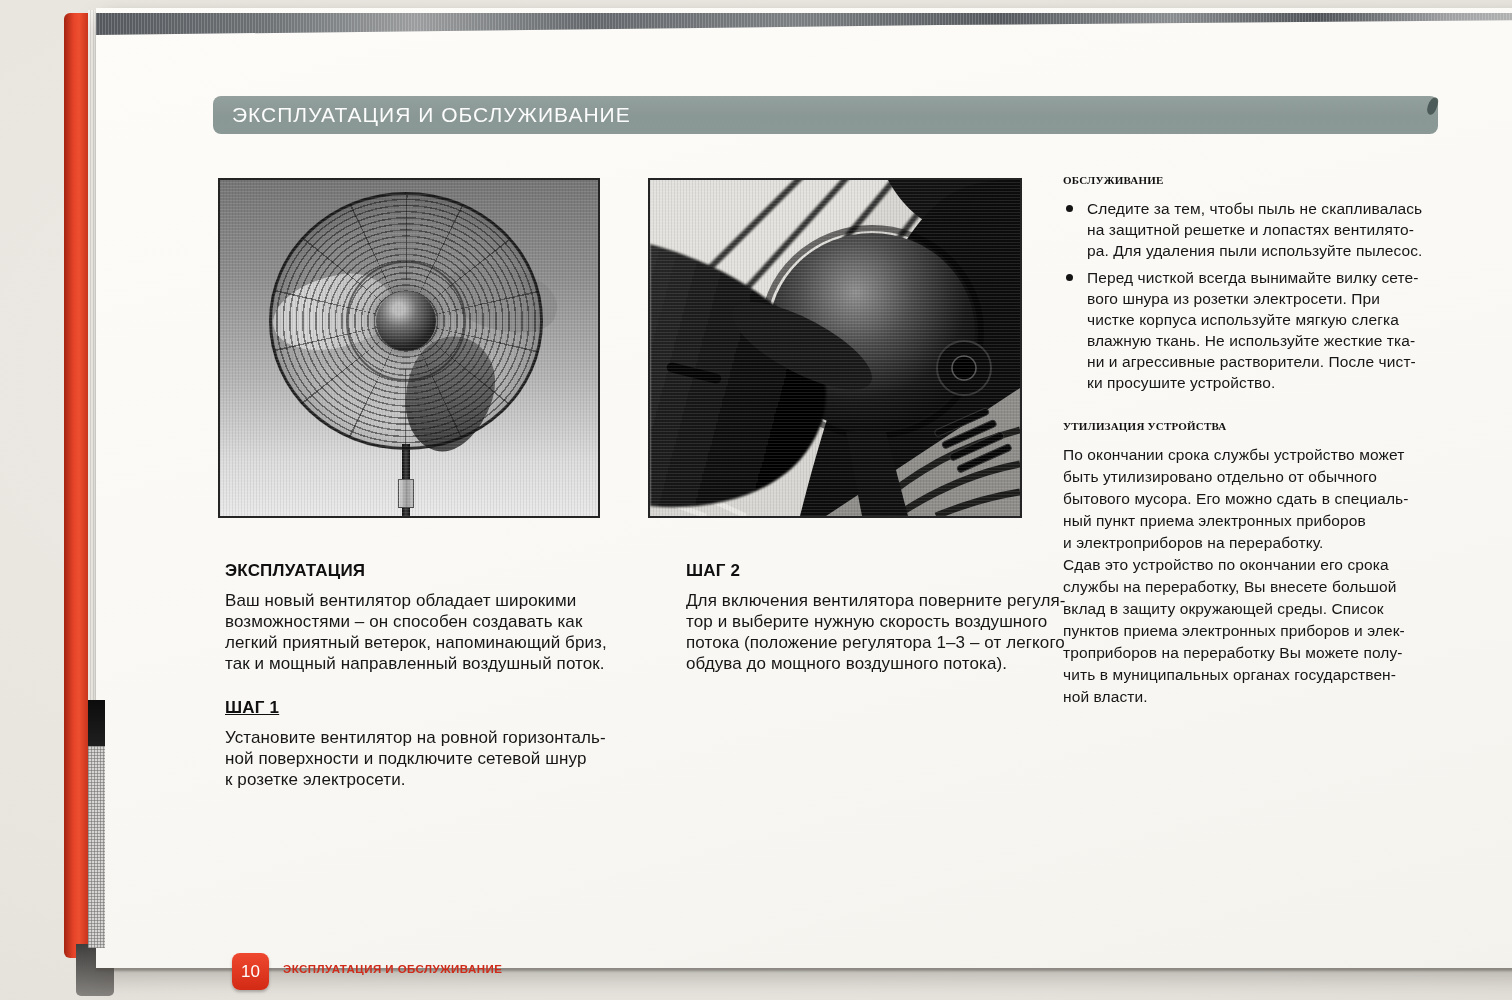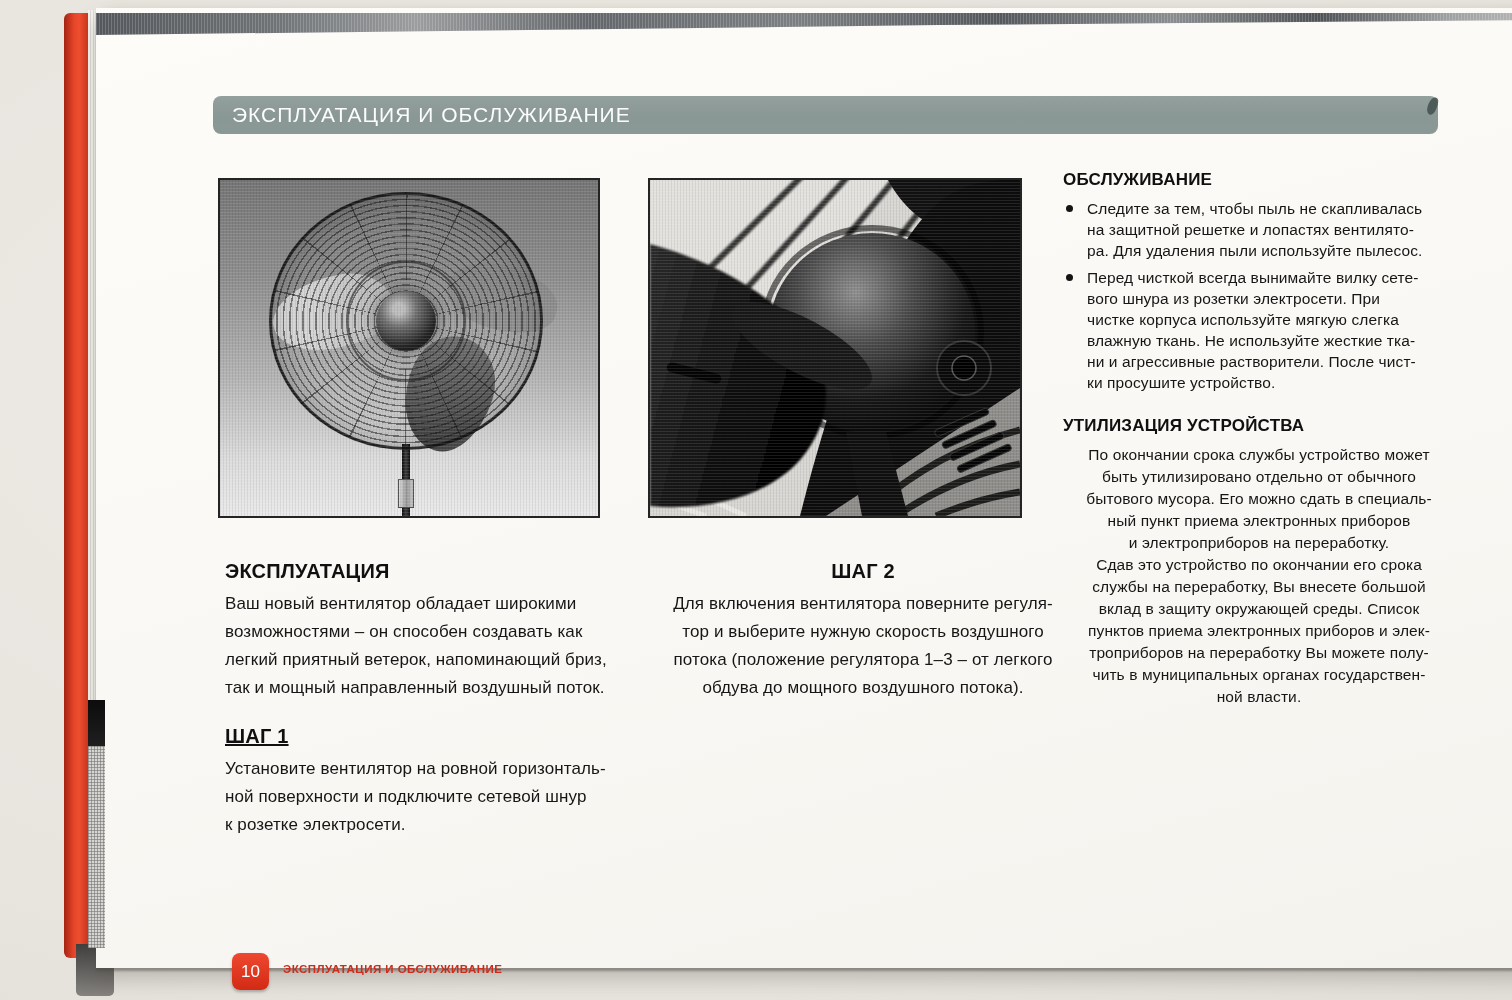--- a/index.html
+++ b/index.html
@@ -135,40 +135,40 @@
   }
   .pole-collar {
     position: absolute; left: 178px; top: 299px; width: 16px; height: 29px;
     background: linear-gradient(90deg, #dadada, #989898 55%, #c6c6c6);
     border: 1px solid #4d4d4d;
   }
 
   
   .col { position: absolute; color: #161616; }
   .col-1 { left: 129px; top: 553px; width: 402px; }
-  .col-2 { left: 569px; top: 553px; width: 396px; text-align: center; }
+  .col-2 { left: 590px; top: 553px; width: 396px; }
   .col-3 { left: 967px; top: 162px; width: 392px; }
   .sec-heading {
-    font-size: 20px; font-weight: 700; color: #101010; line-height: 20px;
+    font-size: 17px; font-weight: 700; color: #101010; line-height: 20px;
     margin: 0 0 9px 0; letter-spacing: .2px;
   }
-  .col-3 .sec-heading { font-size: 17px; margin-bottom: 8px; }
+  .col-3 .sec-heading { font-size: 11px; margin-bottom: 8px; font-family: Liberation Serif, serif; }
   .body-text {
-    font-size: 17px; line-height: 28px; white-space: pre-line; letter-spacing: .1px;
+    font-size: 17px; line-height: 21px; white-space: pre-line; letter-spacing: .1px;
   }
   .gap-above { margin-top: 24px; text-decoration: underline; }
   .bullet-item { position: relative; padding-left: 24px; margin-bottom: 6px; }
   .bullet-dot {
     position: absolute; left: 3px; top: 7px; width: 7px; height: 7px;
     background: #141414; border-radius: 50%;
   }
   .bullet-text, .para-text {
     font-size: 15.5px; line-height: 21px; white-space: pre-line; letter-spacing: .1px;
   }
-  .para-text { line-height: 22px; text-align: center; }
+  .para-text { line-height: 22px; }
   .para-gap { }
   .disposal-heading-gap { margin-top: 23px; }
 
   
   .footer-tab {
     position: absolute; left: 136px; top: 945px; width: 37px; height: 37px;
     background: linear-gradient(180deg, #ef4830, #d22a14);
     border-radius: 8px; color: #fff; font-size: 17px;
     display: flex; align-items: center; justify-content: center;
     box-shadow: 0 2px 3px rgba(0,0,0,.25);

